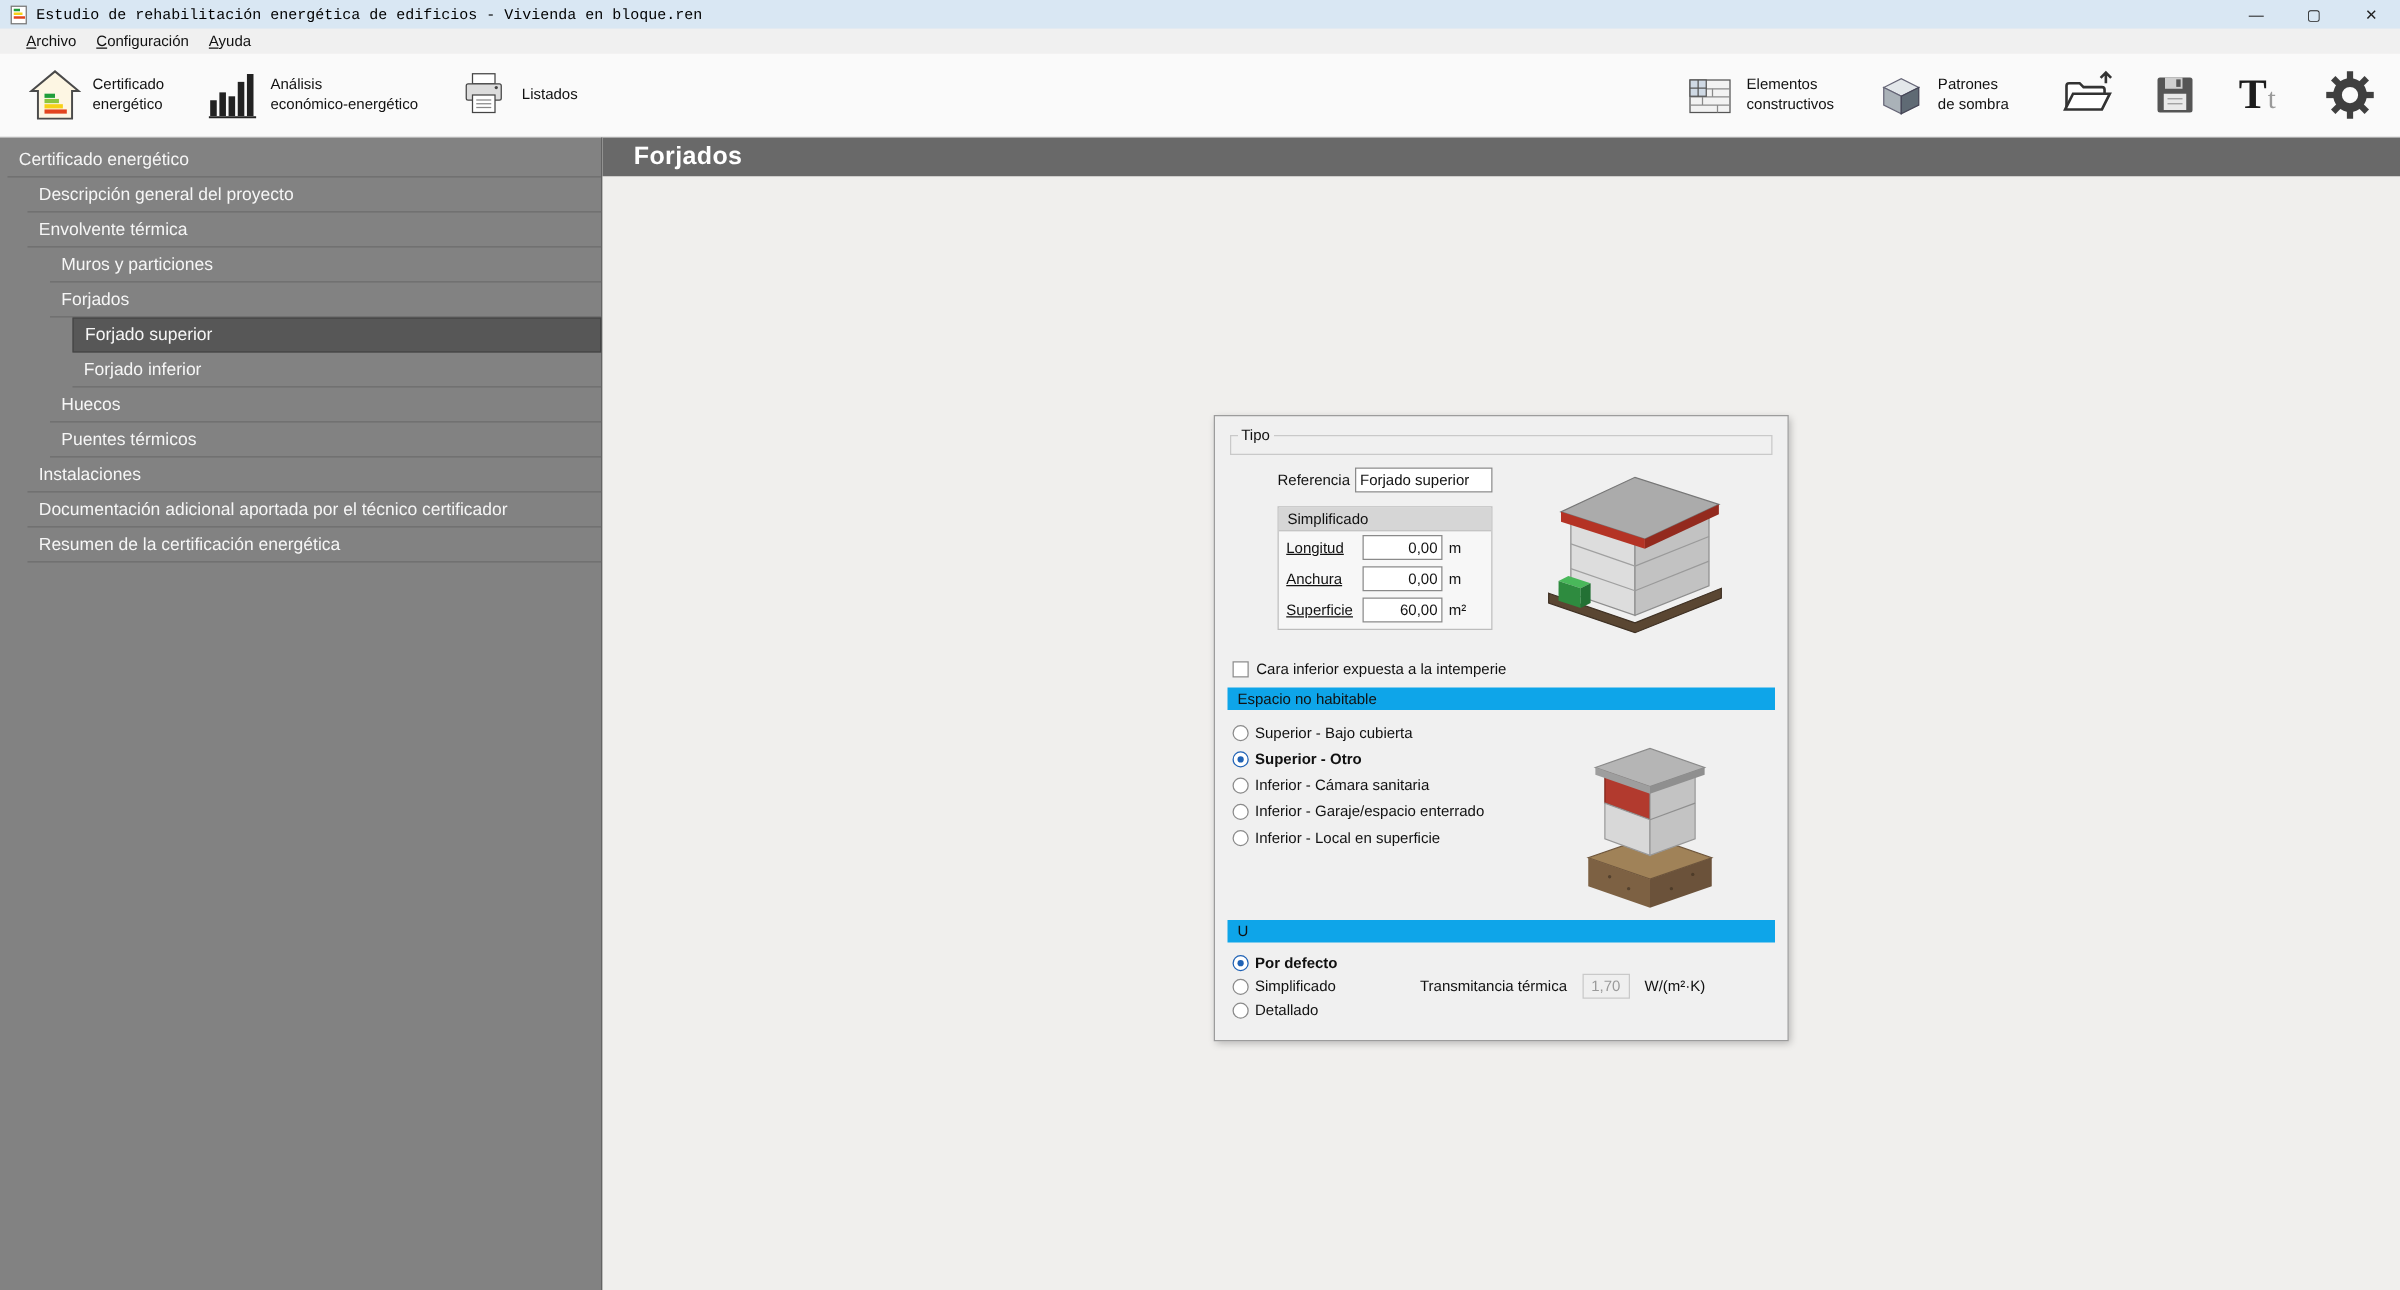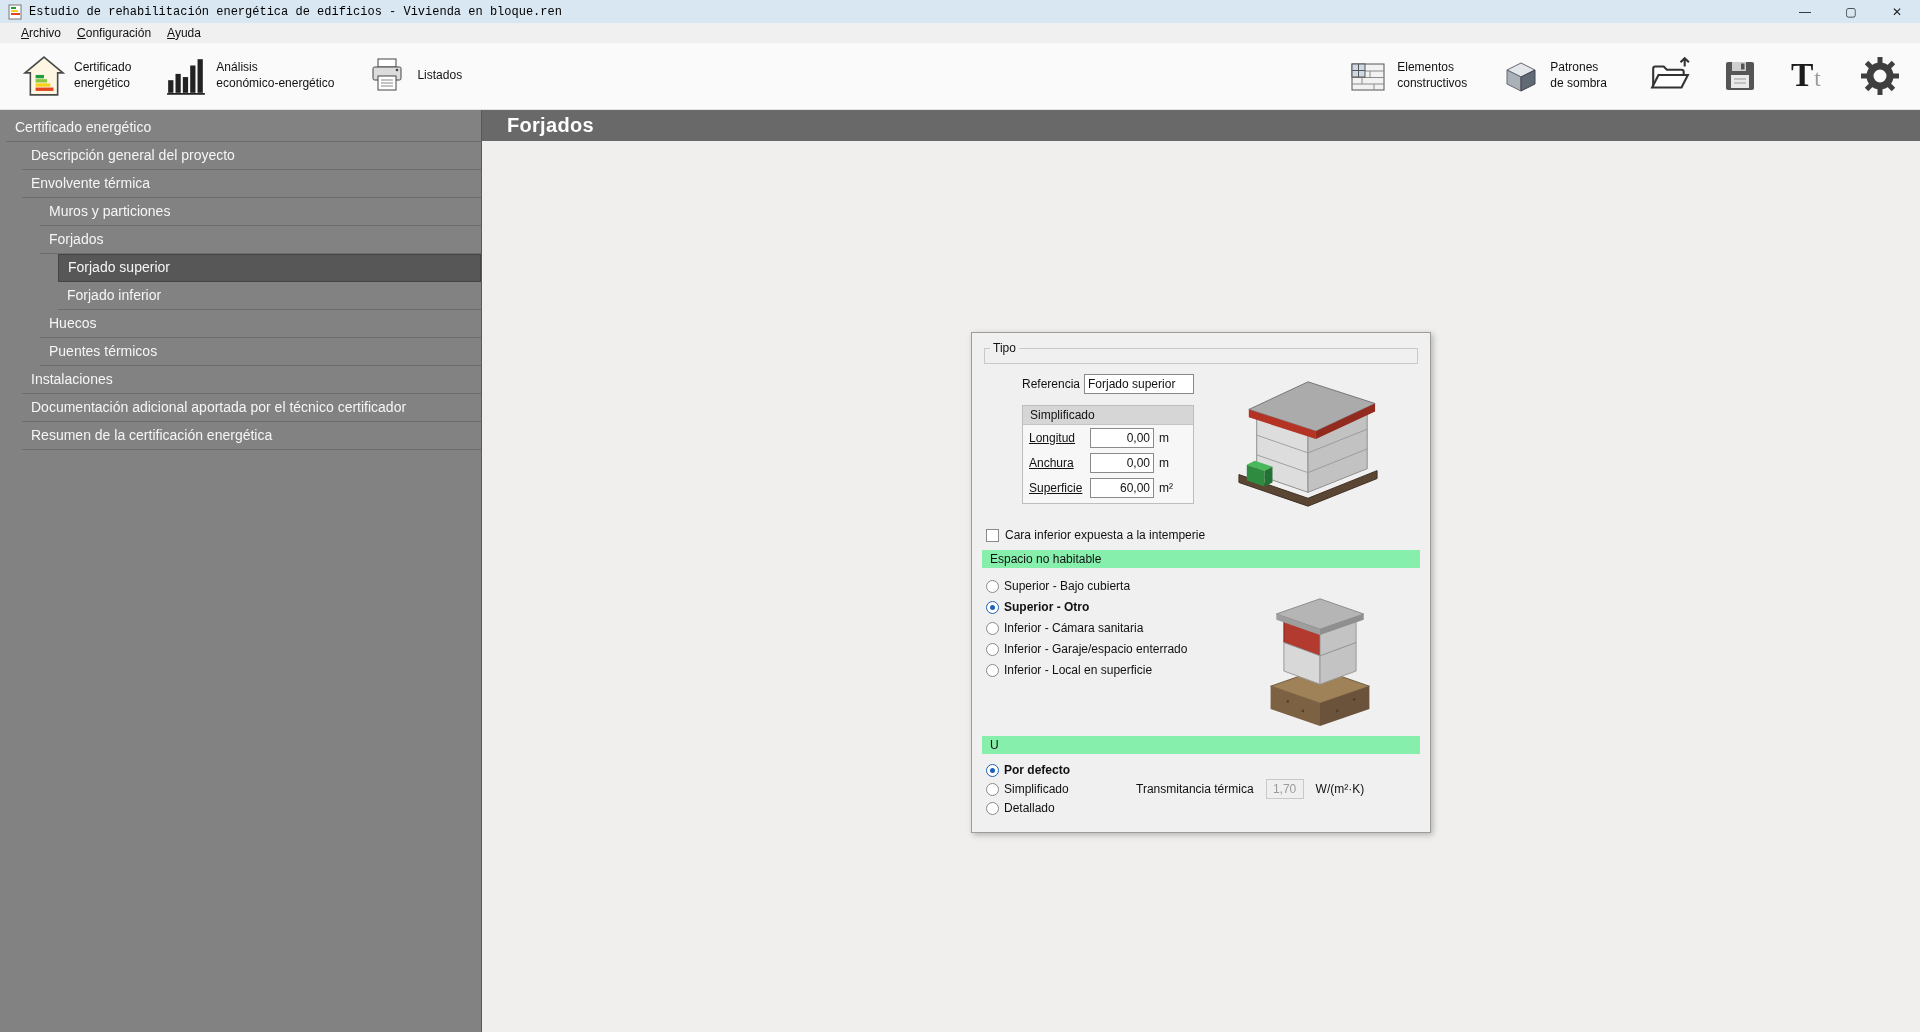--- a/index.html
+++ b/index.html
@@ -81,21 +81,21 @@
   .dim-box { border:1px solid #bdbdbd; background:#f7f7f7; }
   .dim-header { background:#d6d6d6; font-size:12px; padding:2px 0 2px 7px; border-bottom:1px solid #c4c4c4; }
   .dim-row { display:flex; align-items:center; padding:3px 6px 2px; gap:5px; }
   .dim-row .dlbl { width:56px;text-decoration:underline; }
   .unit { width:20px; }
 
   .mid-img { margin-left:30px; margin-top:-2px; }
 
   .chk-row { margin:10px 0 8px 4px; display:flex; gap:6px; align-items:center; }
 
-  .sec-header { background:#86efac; padding:2px 8px; font-size:12px; }
+  .sec-header { background:#0ea5e9; padding:2px 8px; font-size:12px; }
 
   .esp-row { display:flex; margin:4px 0 8px; }
   .esp-opts { flex:1; padding-left:4px; }
   .esp-opts .opt { margin:7px 0; }
   .esp-img { width:120px; margin-right:40px; margin-top:4px; }
 
   .u-row { display:flex; align-items:center; margin-top:4px; }
   .u-opts { width:150px; flex:none; padding-left:4px; }
   .u-opts .opt { margin:5px 0; }
   .trans-row { display:flex; align-items:center; gap:12px; margin-left:4px; }

